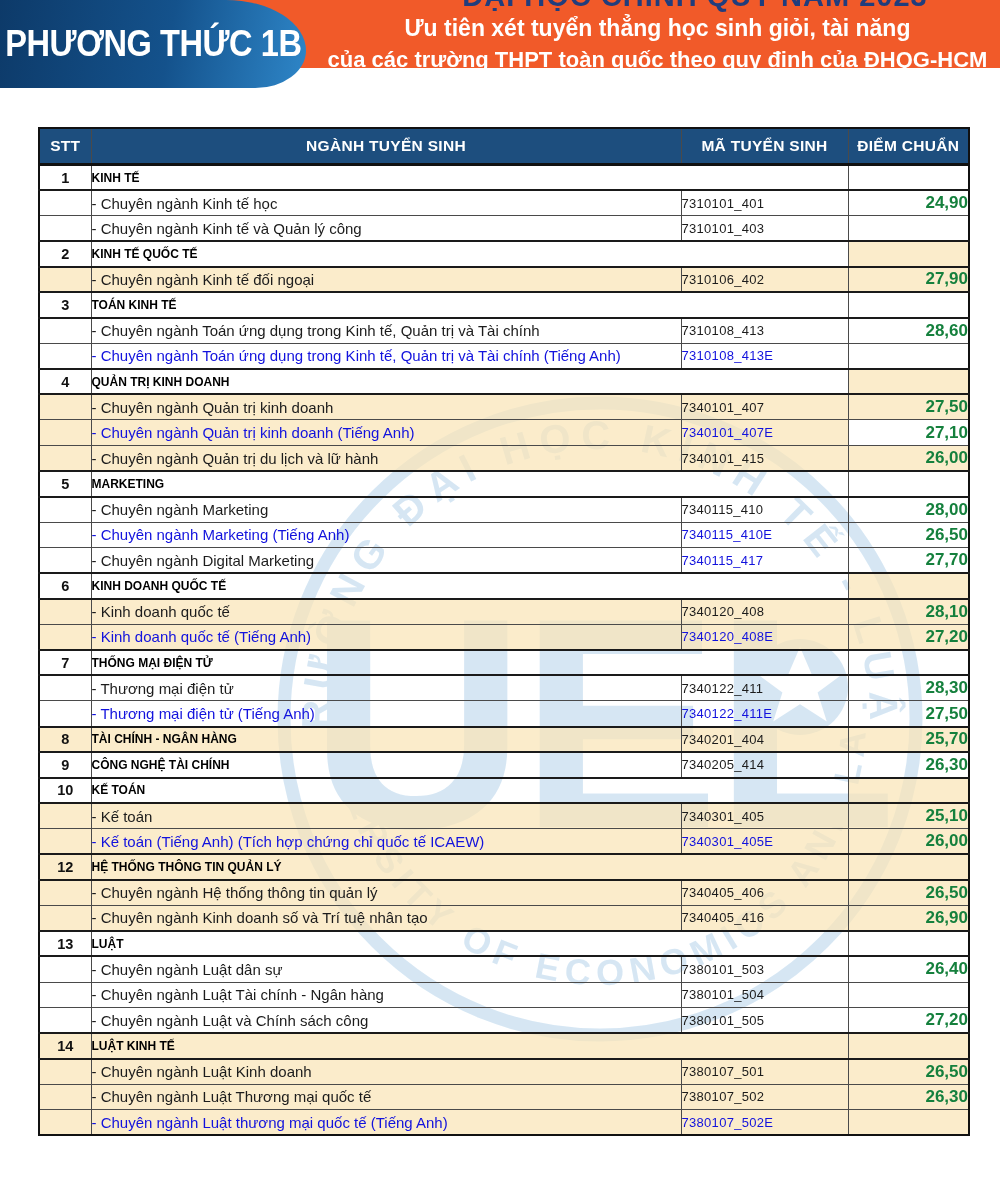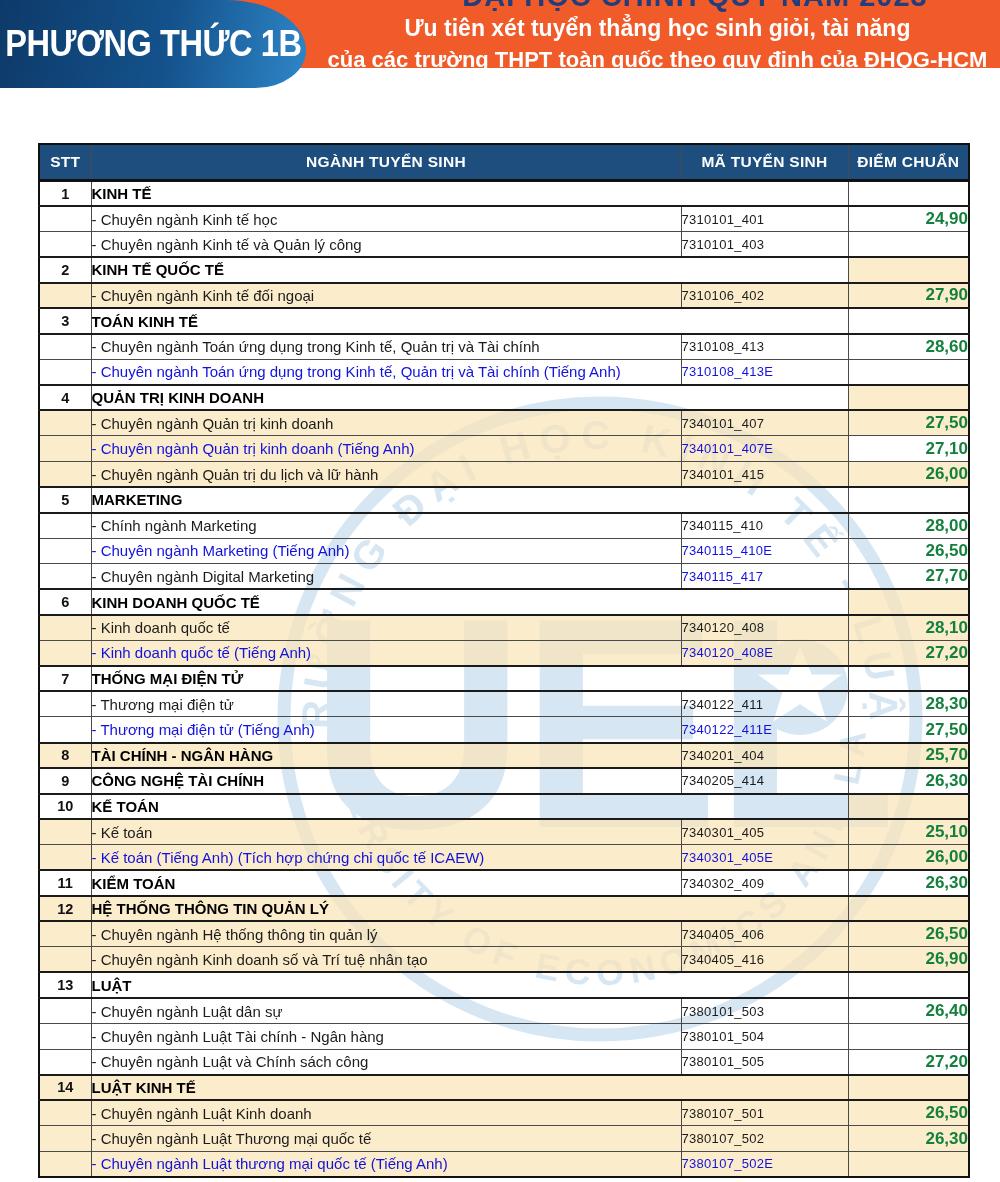--- a/index.html
+++ b/index.html
@@ -44,42 +44,41 @@
     background:#ffffff;
   }
   .watermark{
     position:absolute;left:0;top:0;width:930px;height:1035px;
     z-index:0;opacity:.5;pointer-events:none;
   }
   table.score-table{
     position:relative;z-index:1;
     border-collapse:collapse;table-layout:fixed;width:930px;
     border:2px solid #111;
-    margin-top:16px;
   }
   .score-table td,.score-table th{
     border:1px solid #4a4a4a;
     overflow:hidden;white-space:nowrap;
     padding:0;
   }
   .score-table thead th{
     background:#1d4e7e;color:#ffffff;
     font-size:15.5px;font-weight:700;height:34px;
     border-left:1px solid rgba(255,255,255,.65);
     border-bottom:3px solid #111;
     text-align:center;letter-spacing:.3px;
   }
   .score-table thead th:first-child{border-left:1px solid #111;}
   .score-table tbody tr{height:25.55px;}
   .score-table tbody tr.r-group td{border-top:2px solid #1a1a1a;border-bottom:2px solid #1a1a1a;}
   .bg-white{background:transparent;}
   .bg-cream{background:rgba(249,229,183,.72);}
   .c-stt{text-align:center;font-weight:700;font-size:14.5px;color:#111;}
   .c-name{padding-left:8px;font-size:15px;color:#1c1c1c;}
-  .f-group .c-name, td.c-name.f-group{font-weight:700;font-size:15px;color:#000;}
+  .f-group .c-name, td.c-name.f-group{font-weight:700;font-size:12px;color:#000;}
   .c-code{padding-left:7px;font-size:13px;color:#1c1c1c;letter-spacing:.3px;}
   .c-score{text-align:right;font-weight:700;font-size:17px;color:#15803d;}
   .txt-blue{color:#1212dd !important;}
 </style>
 </head>
 <body>
 
 <div class="page">
 
   <div class="top-banner">
@@ -198,21 +197,21 @@
             <td class="c-code bg-cream">7340101_415</td>
             <td class="c-score bg-cream">26,00</td>
           </tr>
           <tr class="r-group">
             <td class="c-stt bg-white">5</td>
             <td class="c-name bg-white f-group" colspan="2">MARKETING</td>
             <td class="c-score bg-white"></td>
           </tr>
           <tr class="r-sub">
             <td class="c-stt bg-white"></td>
-            <td class="c-name bg-white">- Chính ngành Marketing</td>
+            <td class="c-name bg-white">- Chuyên ngành Marketing</td>
             <td class="c-code bg-white">7340115_410</td>
             <td class="c-score bg-white">28,00</td>
           </tr>
           <tr class="r-sub">
             <td class="c-stt bg-white"></td>
             <td class="c-name bg-white txt-blue">- Chuyên ngành Marketing (Tiếng Anh)</td>
             <td class="c-code bg-white txt-blue">7340115_410E</td>
             <td class="c-score bg-white">26,50</td>
           </tr>
           <tr class="r-sub">
@@ -278,26 +277,20 @@
             <td class="c-code bg-cream">7340301_405</td>
             <td class="c-score bg-cream">25,10</td>
           </tr>
           <tr class="r-sub">
             <td class="c-stt bg-cream"></td>
             <td class="c-name bg-cream txt-blue">- Kế toán (Tiếng Anh) (Tích hợp chứng chỉ quốc tế ICAEW)</td>
             <td class="c-code bg-cream txt-blue">7340301_405E</td>
             <td class="c-score bg-cream">26,00</td>
           </tr>
           <tr class="r-group">
-            <td class="c-stt bg-white">11</td>
-            <td class="c-name bg-white f-group">KIỂM TOÁN</td>
-            <td class="c-code bg-white">7340302_409</td>
-            <td class="c-score bg-white">26,30</td>
-          </tr>
-          <tr class="r-group">
             <td class="c-stt bg-cream">12</td>
             <td class="c-name bg-cream f-group" colspan="2">HỆ THỐNG THÔNG TIN QUẢN LÝ</td>
             <td class="c-score bg-cream"></td>
           </tr>
           <tr class="r-sub">
             <td class="c-stt bg-cream"></td>
             <td class="c-name bg-cream">- Chuyên ngành Hệ thống thông tin quản lý</td>
             <td class="c-code bg-cream">7340405_406</td>
             <td class="c-score bg-cream">26,50</td>
           </tr>

